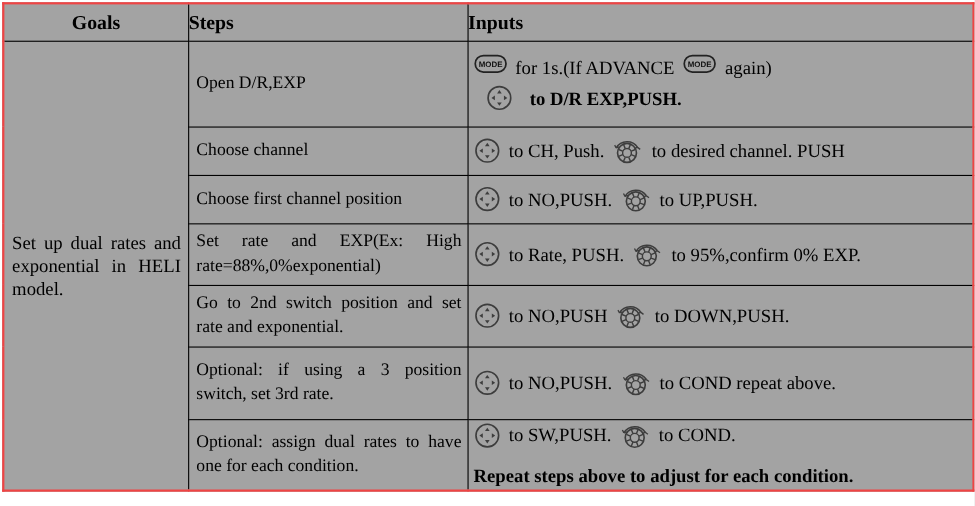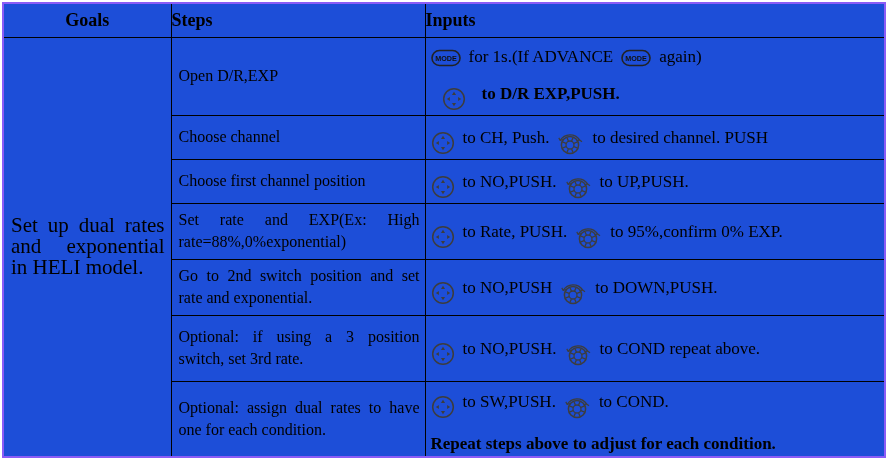--- a/index.html
+++ b/index.html
@@ -10,22 +10,22 @@
     height: 460px;
     overflow: hidden;
     font-family: "Liberation Serif", serif;
     color: #000;
   }
   table.manual-table {
     border-collapse: collapse;
     table-layout: fixed;
     margin: 2px 0 0 2px;
     width: 882px;
-    background: #1d4ed8;
-    border: 2px solid #8b5cf6;
+    background: #a3a3a3;
+    border: 2px solid #ef4444;
   }
   col.c-goals  { width: 168px; }
   col.c-steps  { width: 254px; }
   col.c-inputs { width: 460px; }
   th, td {
     border: 1px solid #000;
     padding: 0;
     vertical-align: middle;
     overflow: hidden;
   }
@@ -40,21 +40,21 @@
 
   tbody tr:nth-child(1) { height: 78px; }
   tbody tr:nth-child(2) { height: 44px; }
   tbody tr:nth-child(3) { height: 44px; }
   tbody tr:nth-child(4) { height: 56px; }
   tbody tr:nth-child(5) { height: 56px; }
   tbody tr:nth-child(6) { height: 66px; }
   tbody tr:nth-child(7) { height: 60px; }
 
   td.goals-cell {
-    font-size: 21px;
+    font-size: 17px;
     line-height: 21px;
     text-align: justify;
     padding: 0 6px 0 7px;
   }
   td.steps-cell {
     font-size: 16px;
     line-height: 22px;
     text-align: justify;
     padding: 0 5px 0 7px;
   }
@@ -63,21 +63,21 @@
     line-height: 21px;
     padding: 2px 4px 2px 5px;
   }
   .input-line {
     display: flex;
     align-items: center;
     gap: 8px;
     white-space: nowrap;
   }
   .input-line + .input-line { margin-top: 5px; font-weight: bold; }
-  .seg-icon { display: inline-flex; align-items: flex-start; flex: 0 0 auto; margin-top: 11px; }
+  .seg-icon { display: inline-flex; align-items: flex-start; flex: 0 0 auto; }
   .seg-icon svg { display: block; }
   .icon-mode-button { transform: translateY(-4px); }
   
   tbody tr:nth-child(1) .input-line:nth-child(2) { padding-left: 11px; gap: 16px; }
   tbody tr:nth-child(7) .input-line:nth-child(2) { margin-top: 14px; text-align: center; }
   .seg-text { flex: 0 0 auto; }
 </style>
 </head>
 <body>
 

